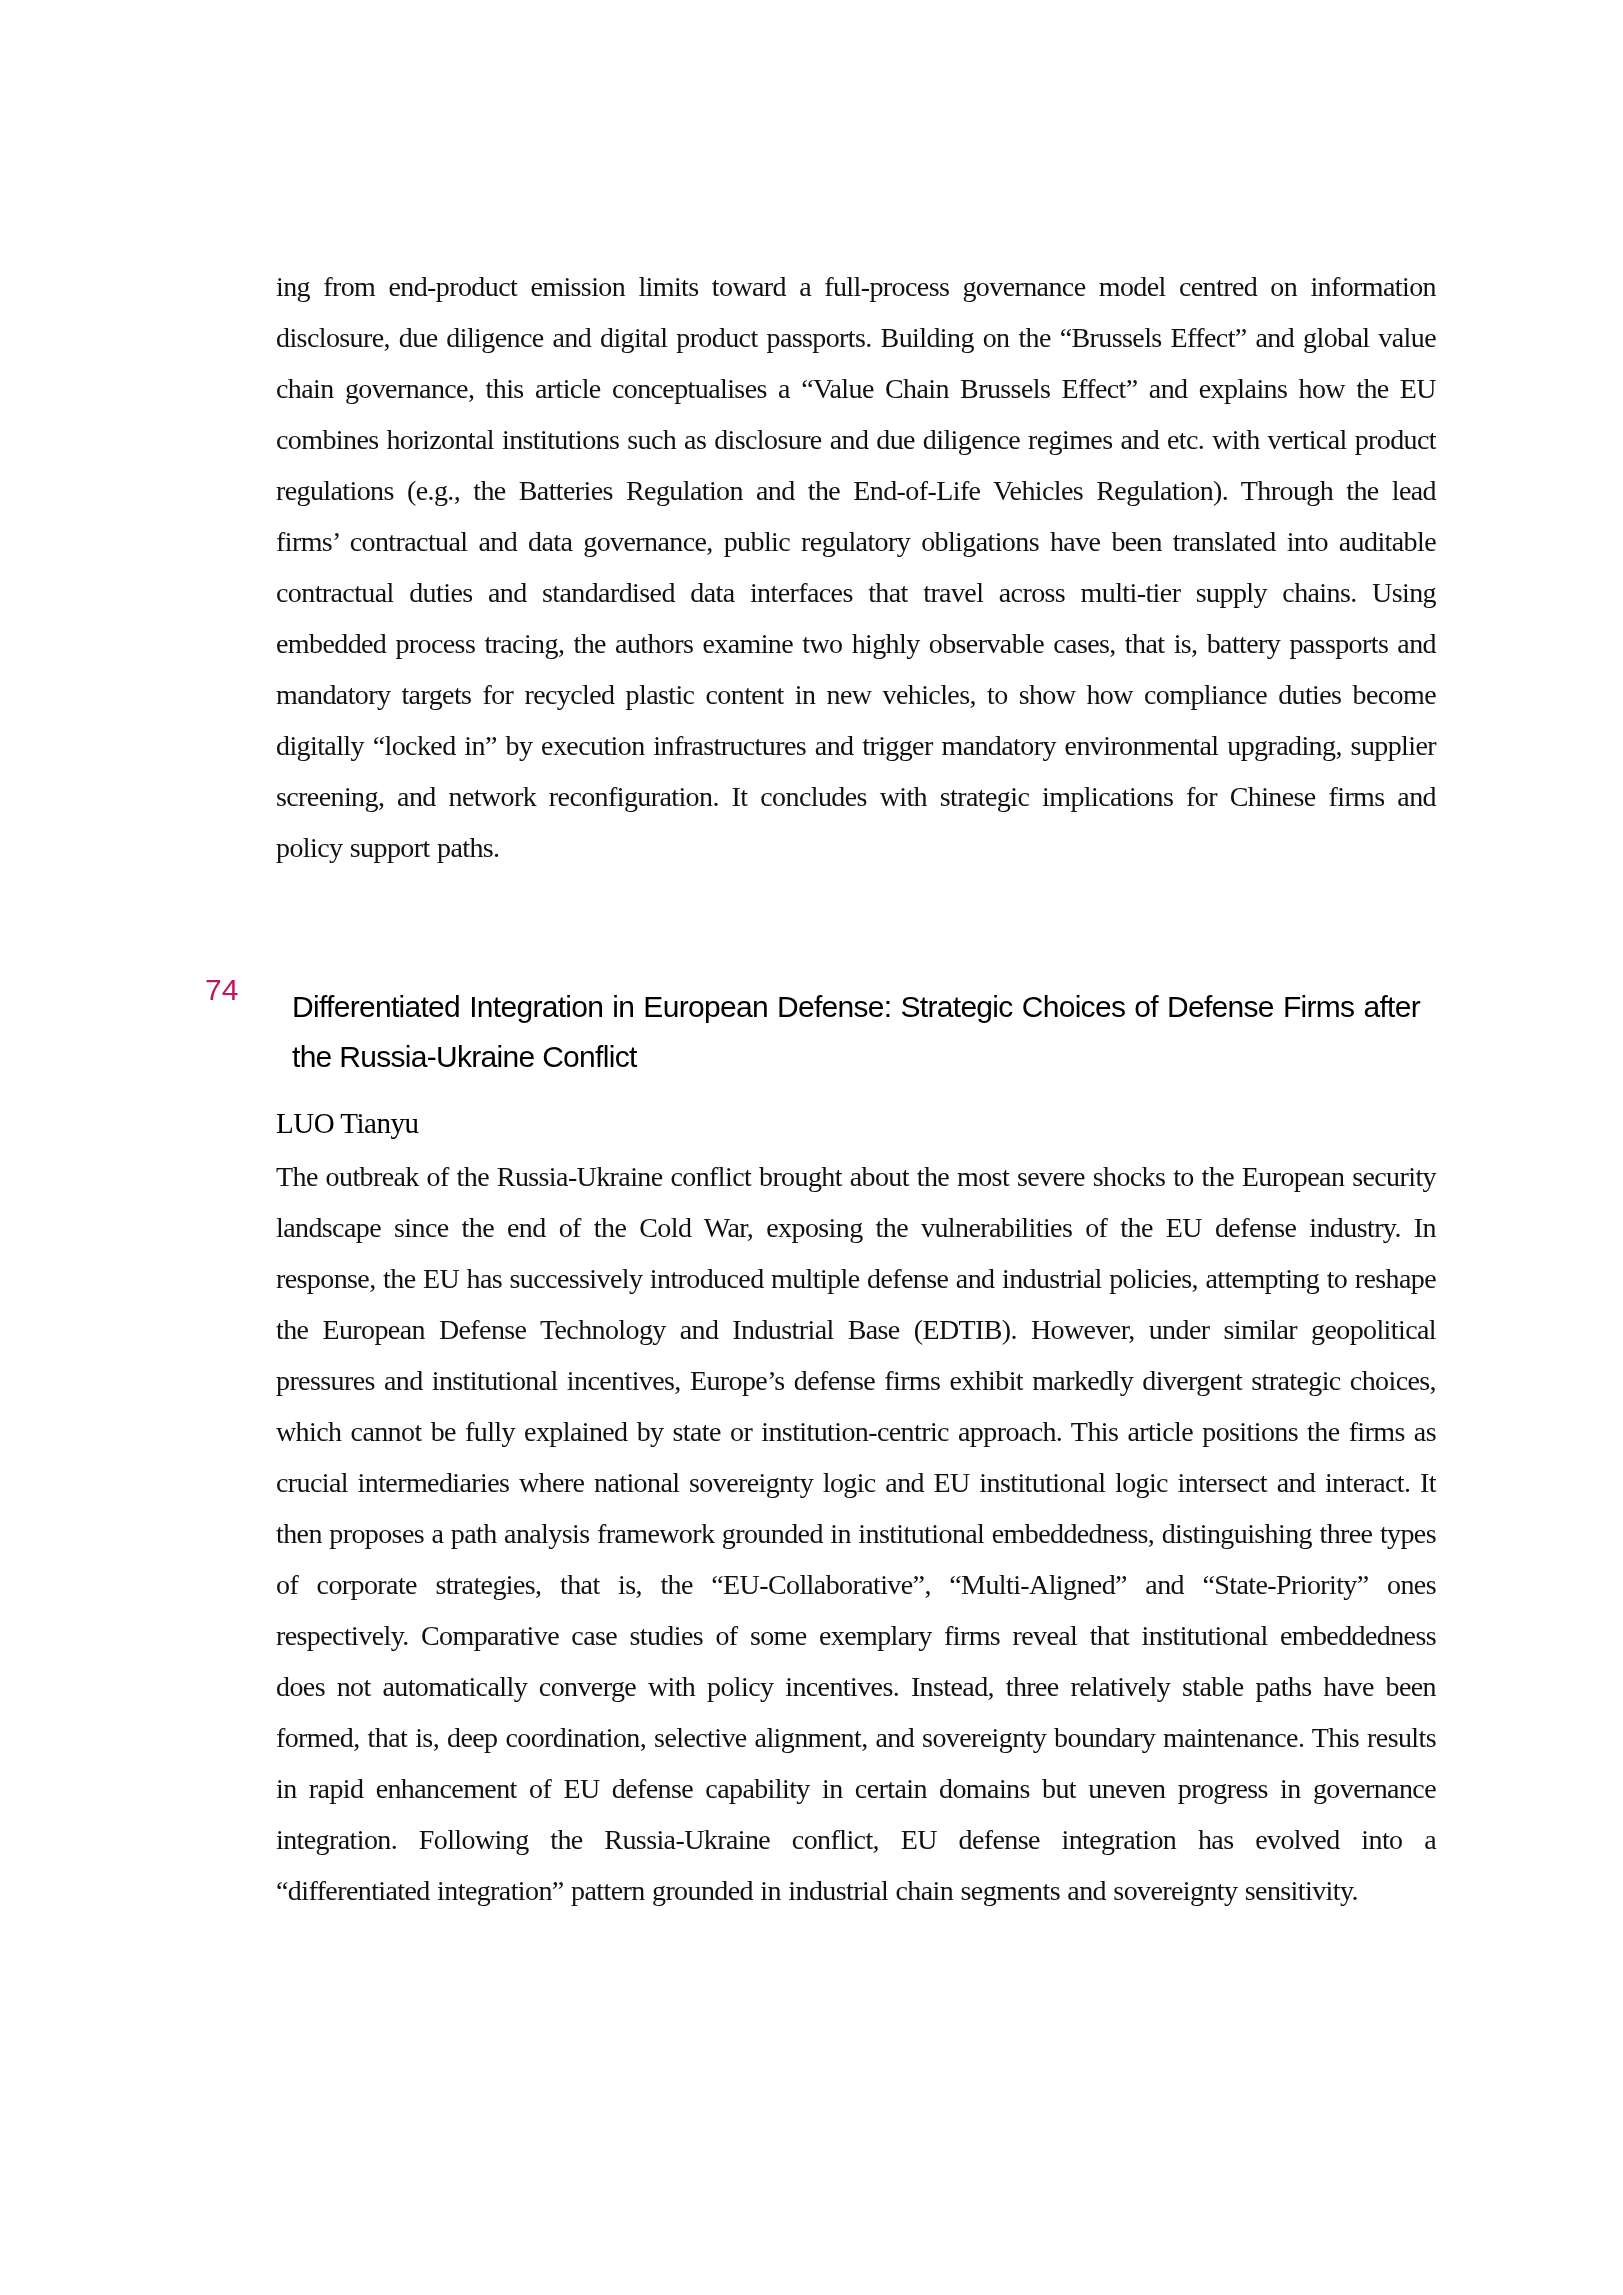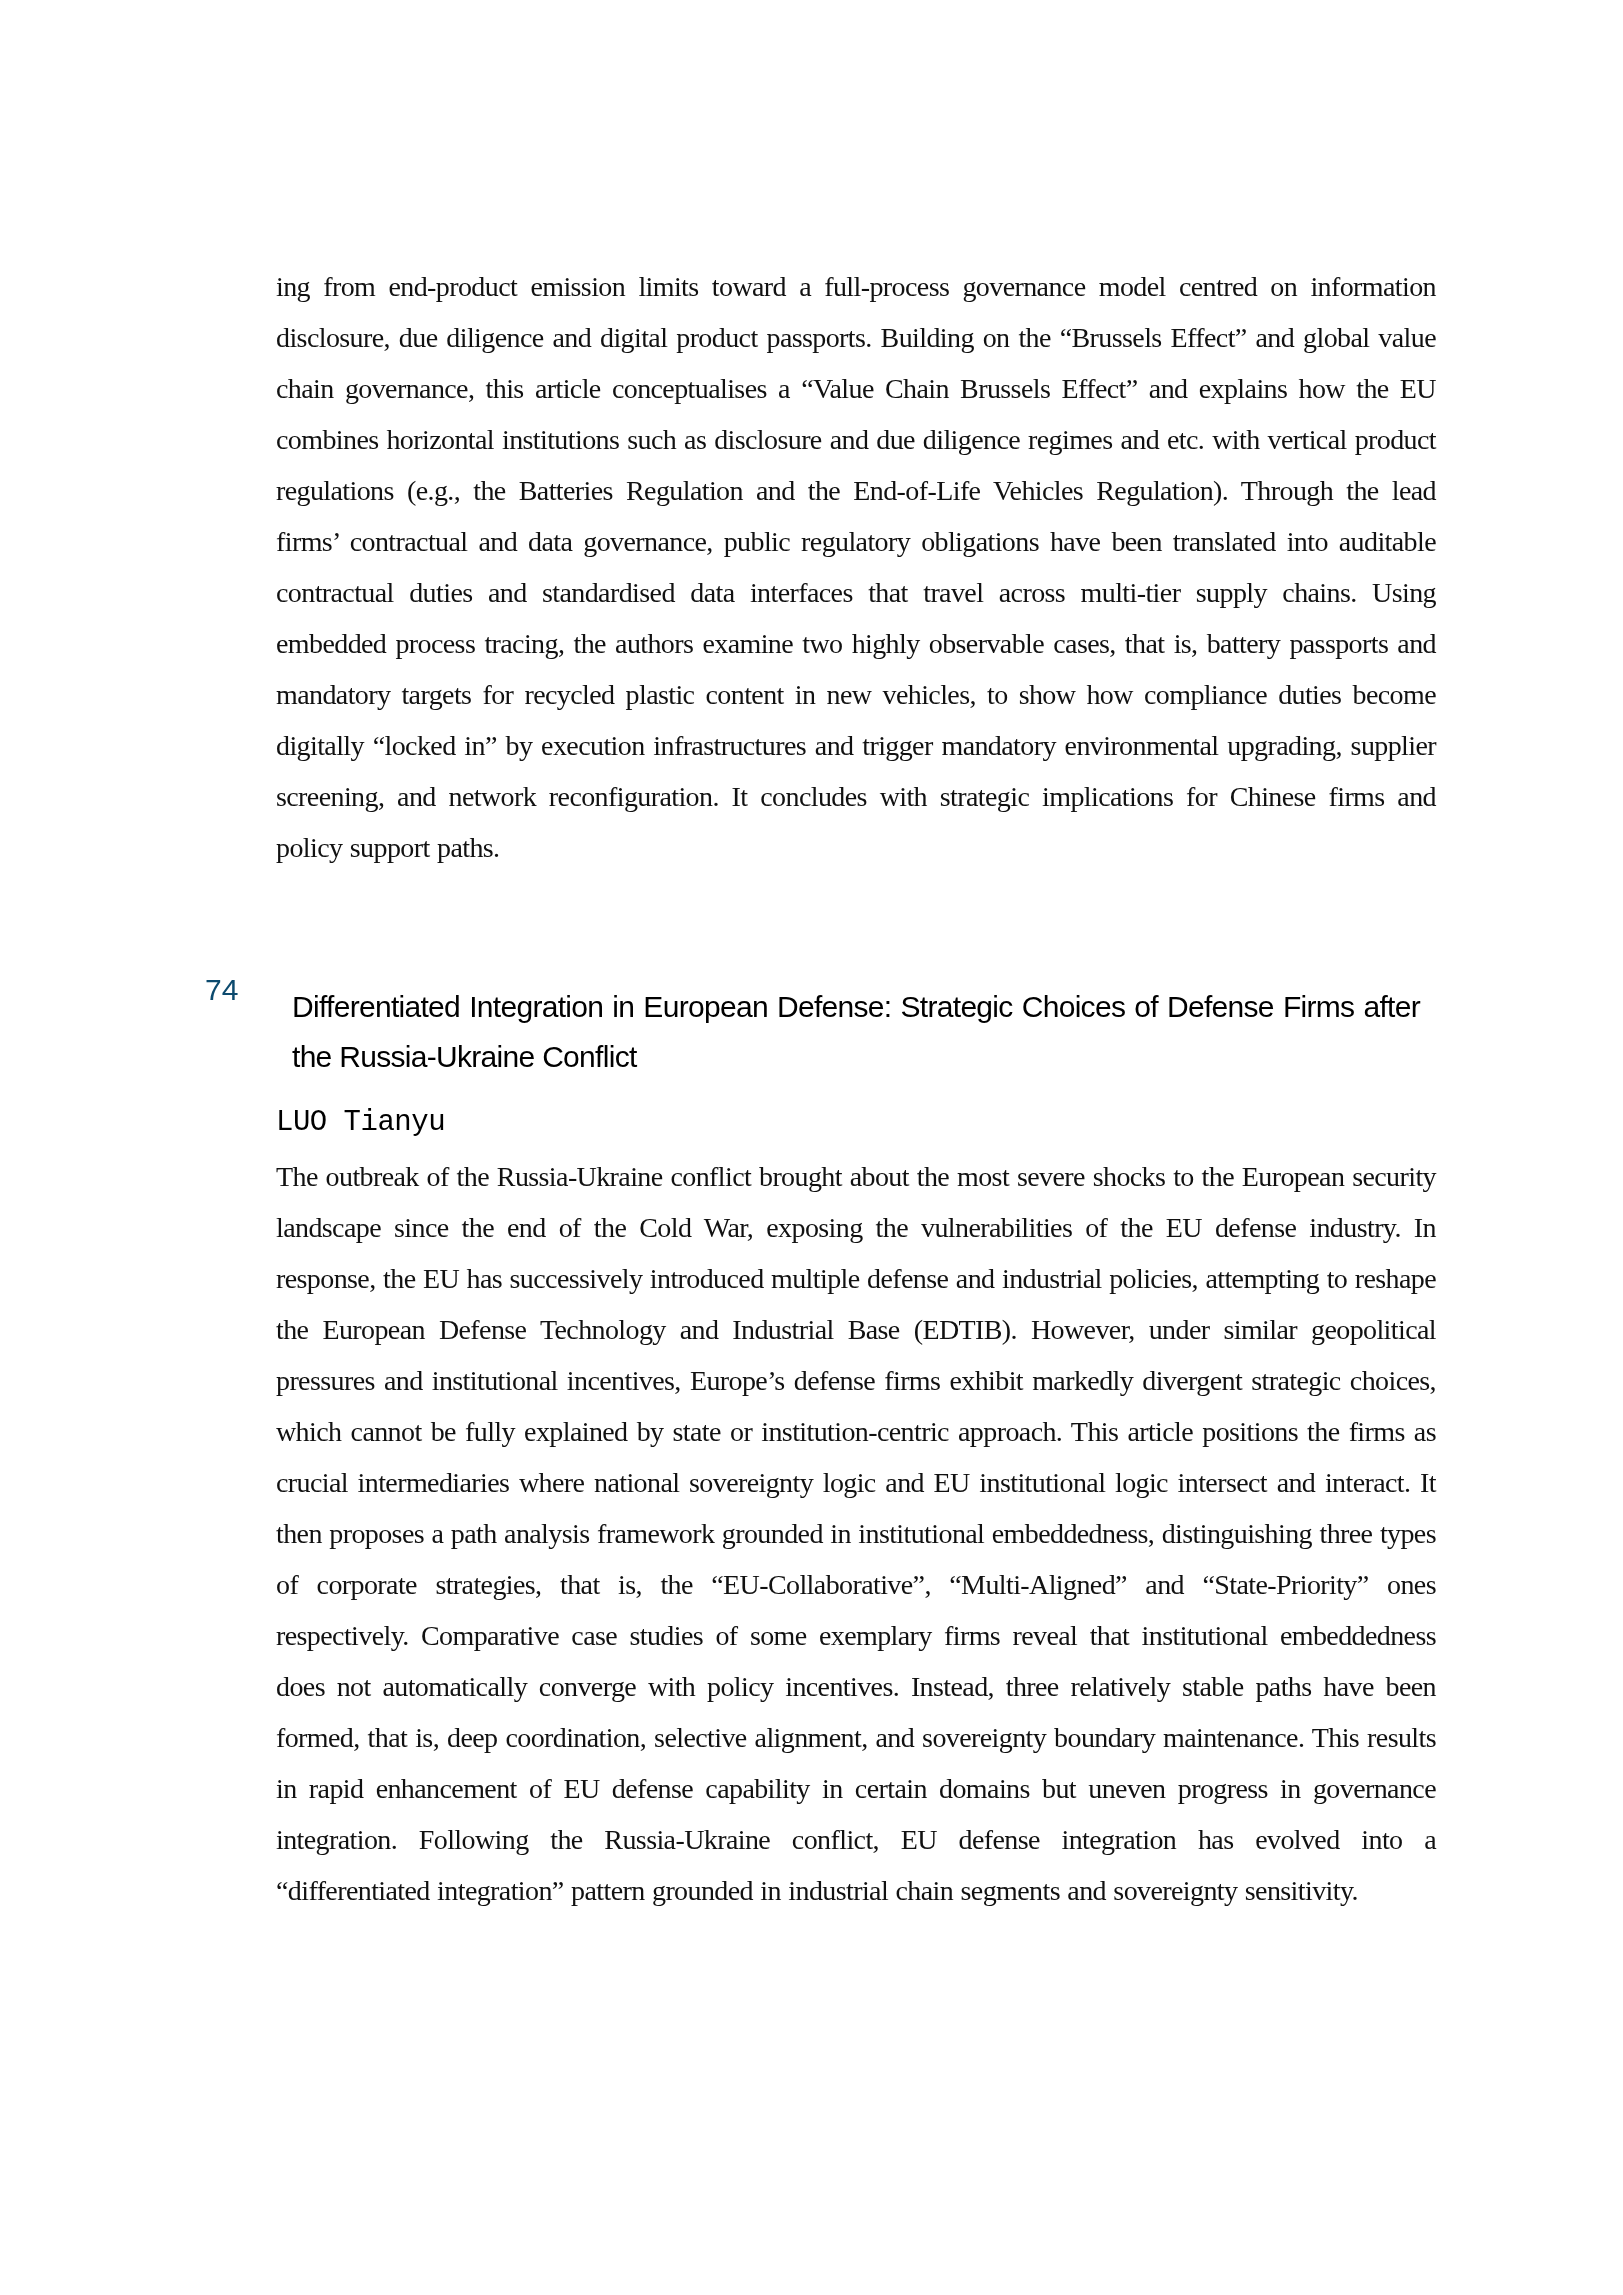--- a/index.html
+++ b/index.html
@@ -47,41 +47,41 @@
       top: 966px;
       width: 1623px;
     }
     .entry-number {
       position: absolute;
       left: 205px;
       top: 0;
       font-family: "Liberation Sans", "DejaVu Sans", sans-serif;
       font-size: 30px;
       line-height: 48px;
-      color: #0c4a6e;
+      color: #be185d;
     }
     .entry-head {
       position: absolute;
       left: 276px;
       top: 0;
       width: 1160px;
     }
     .entry-title {
       font-family: "Liberation Sans", "DejaVu Sans", sans-serif;
       font-size: 30px;
       line-height: 50px;
       letter-spacing: -0.7px;
       margin: 16px;
       font-weight: normal;
       color: #000000;
       text-align: justify;
       text-align-last: left;
     }
     .entry-author {
-      font-family: Liberation Mono, monospace;
+      font-family: Liberation Serif, serif;
       font-size: 29px;
       line-height: 50px;
       letter-spacing: -0.5px;
       margin: 0;
       color: #000000;
     }
     .entry-abstract {
       margin-top: 3px;
     }
   </style>

